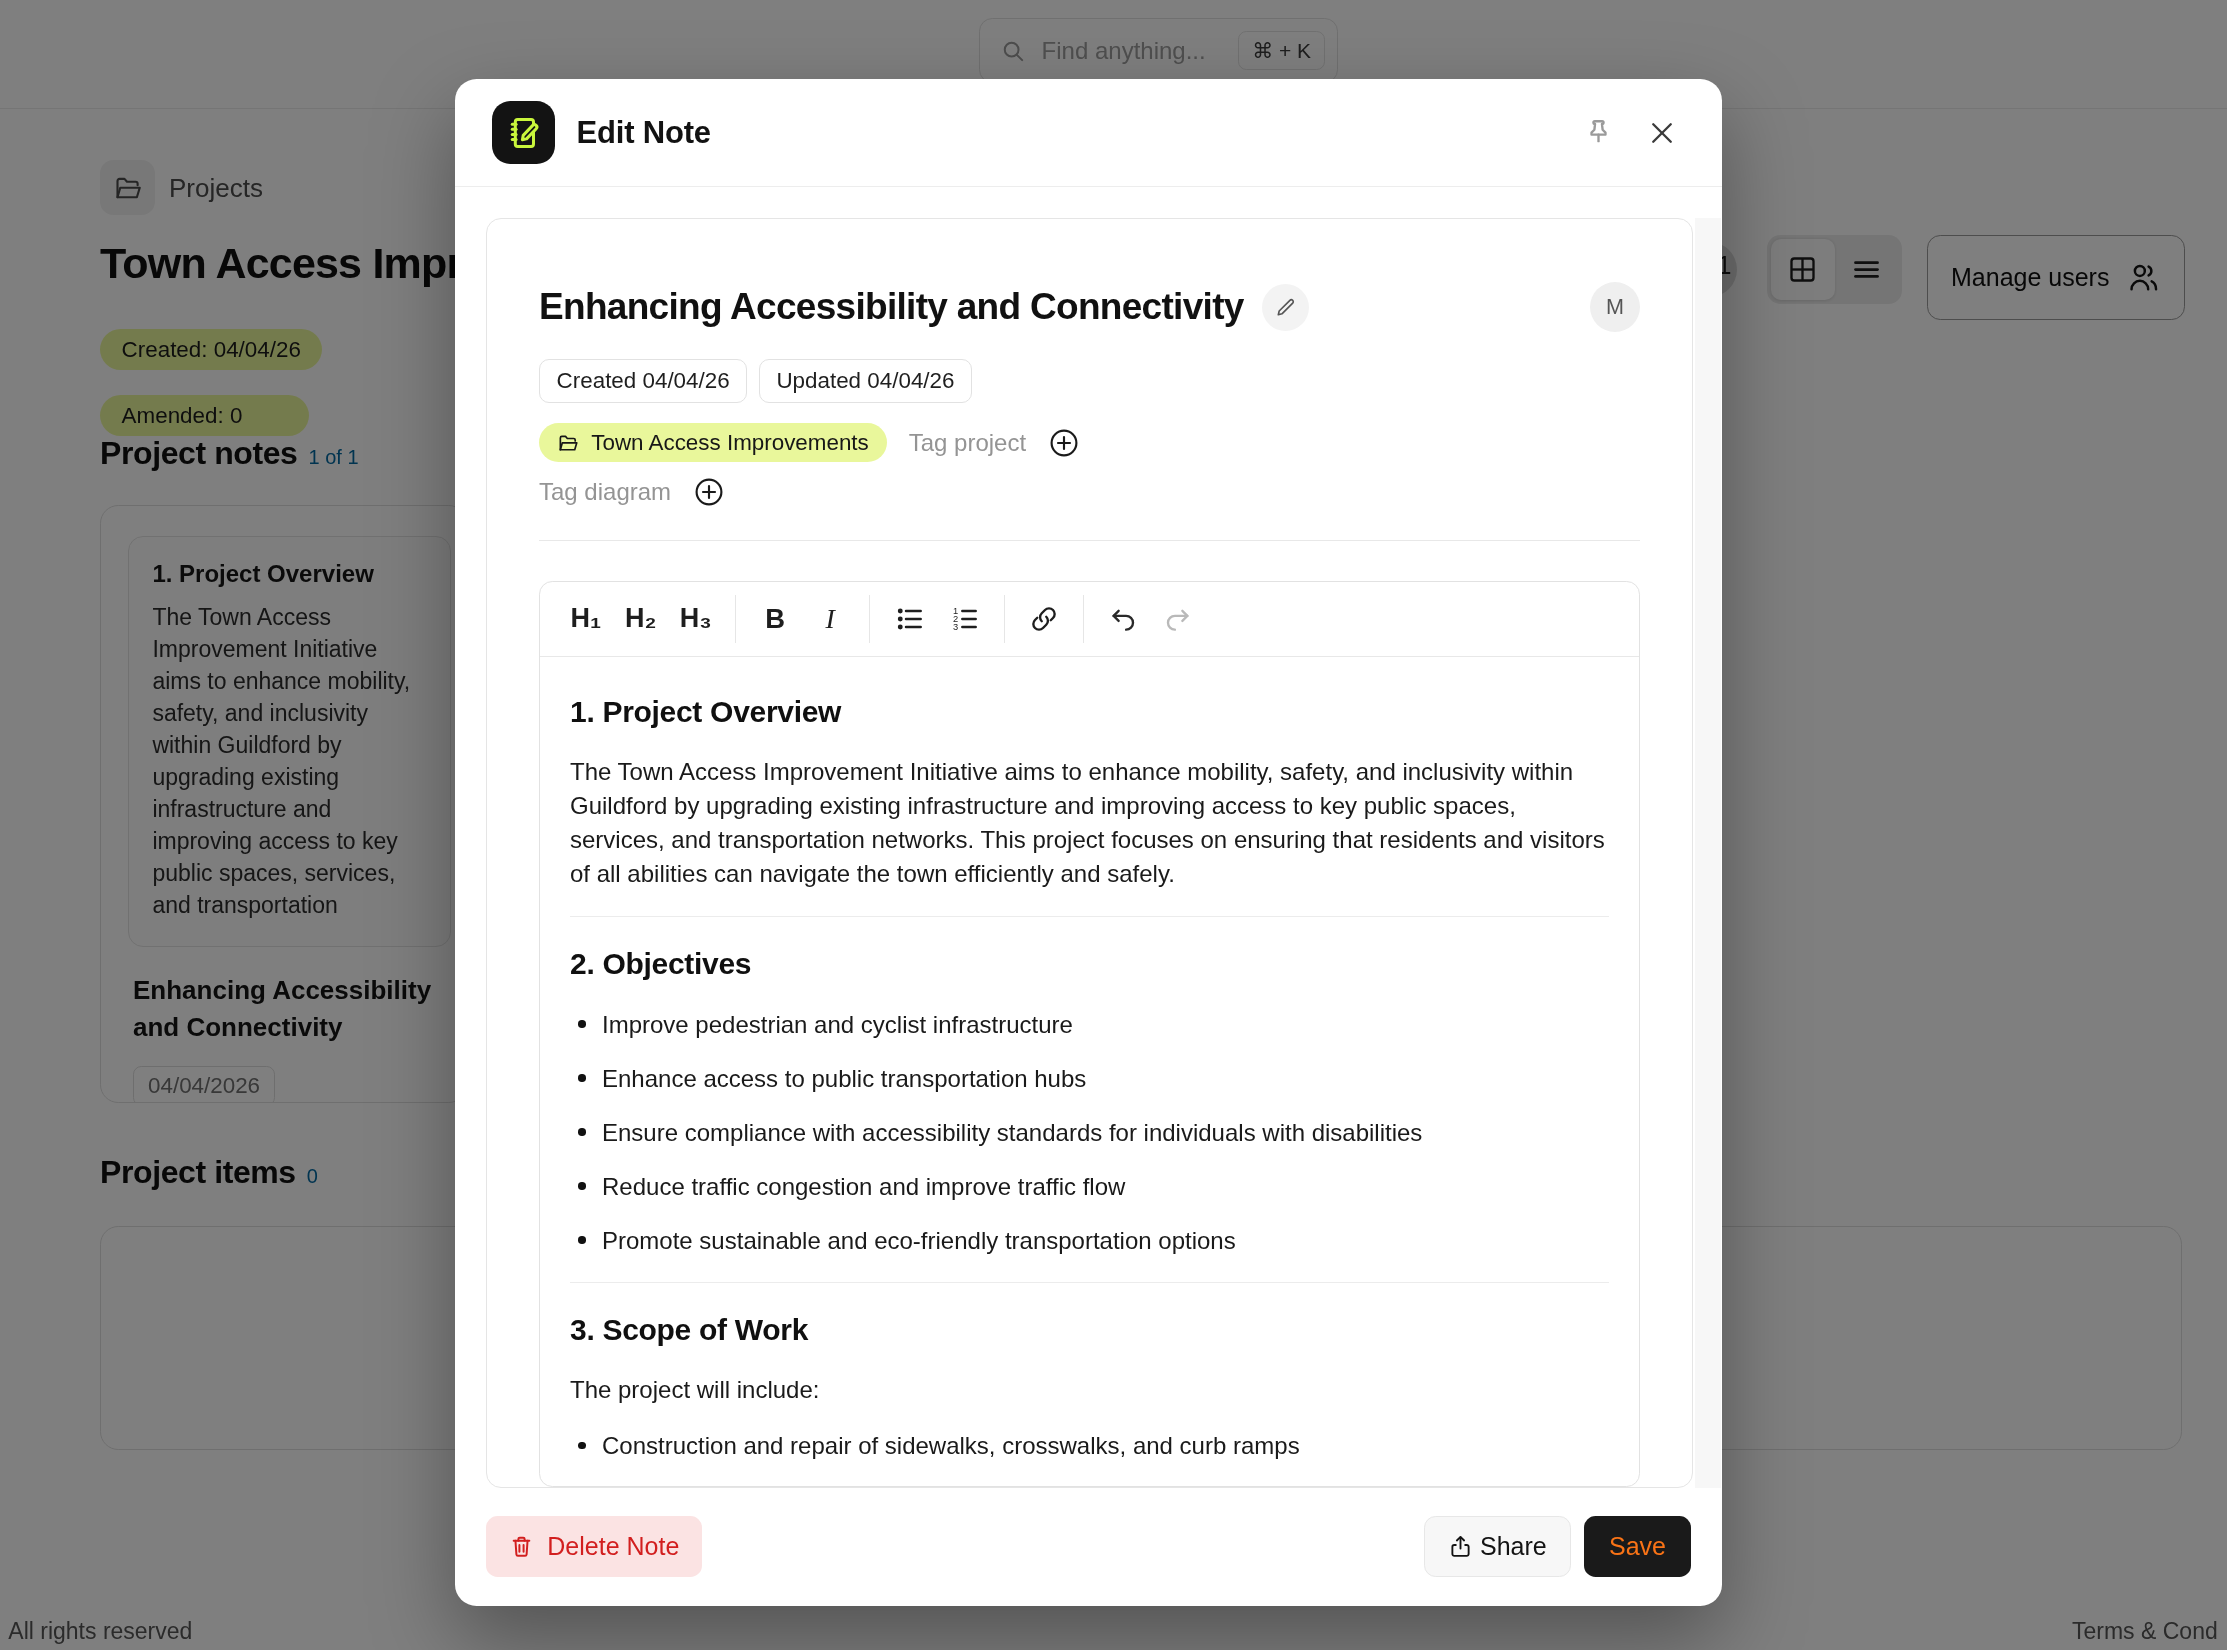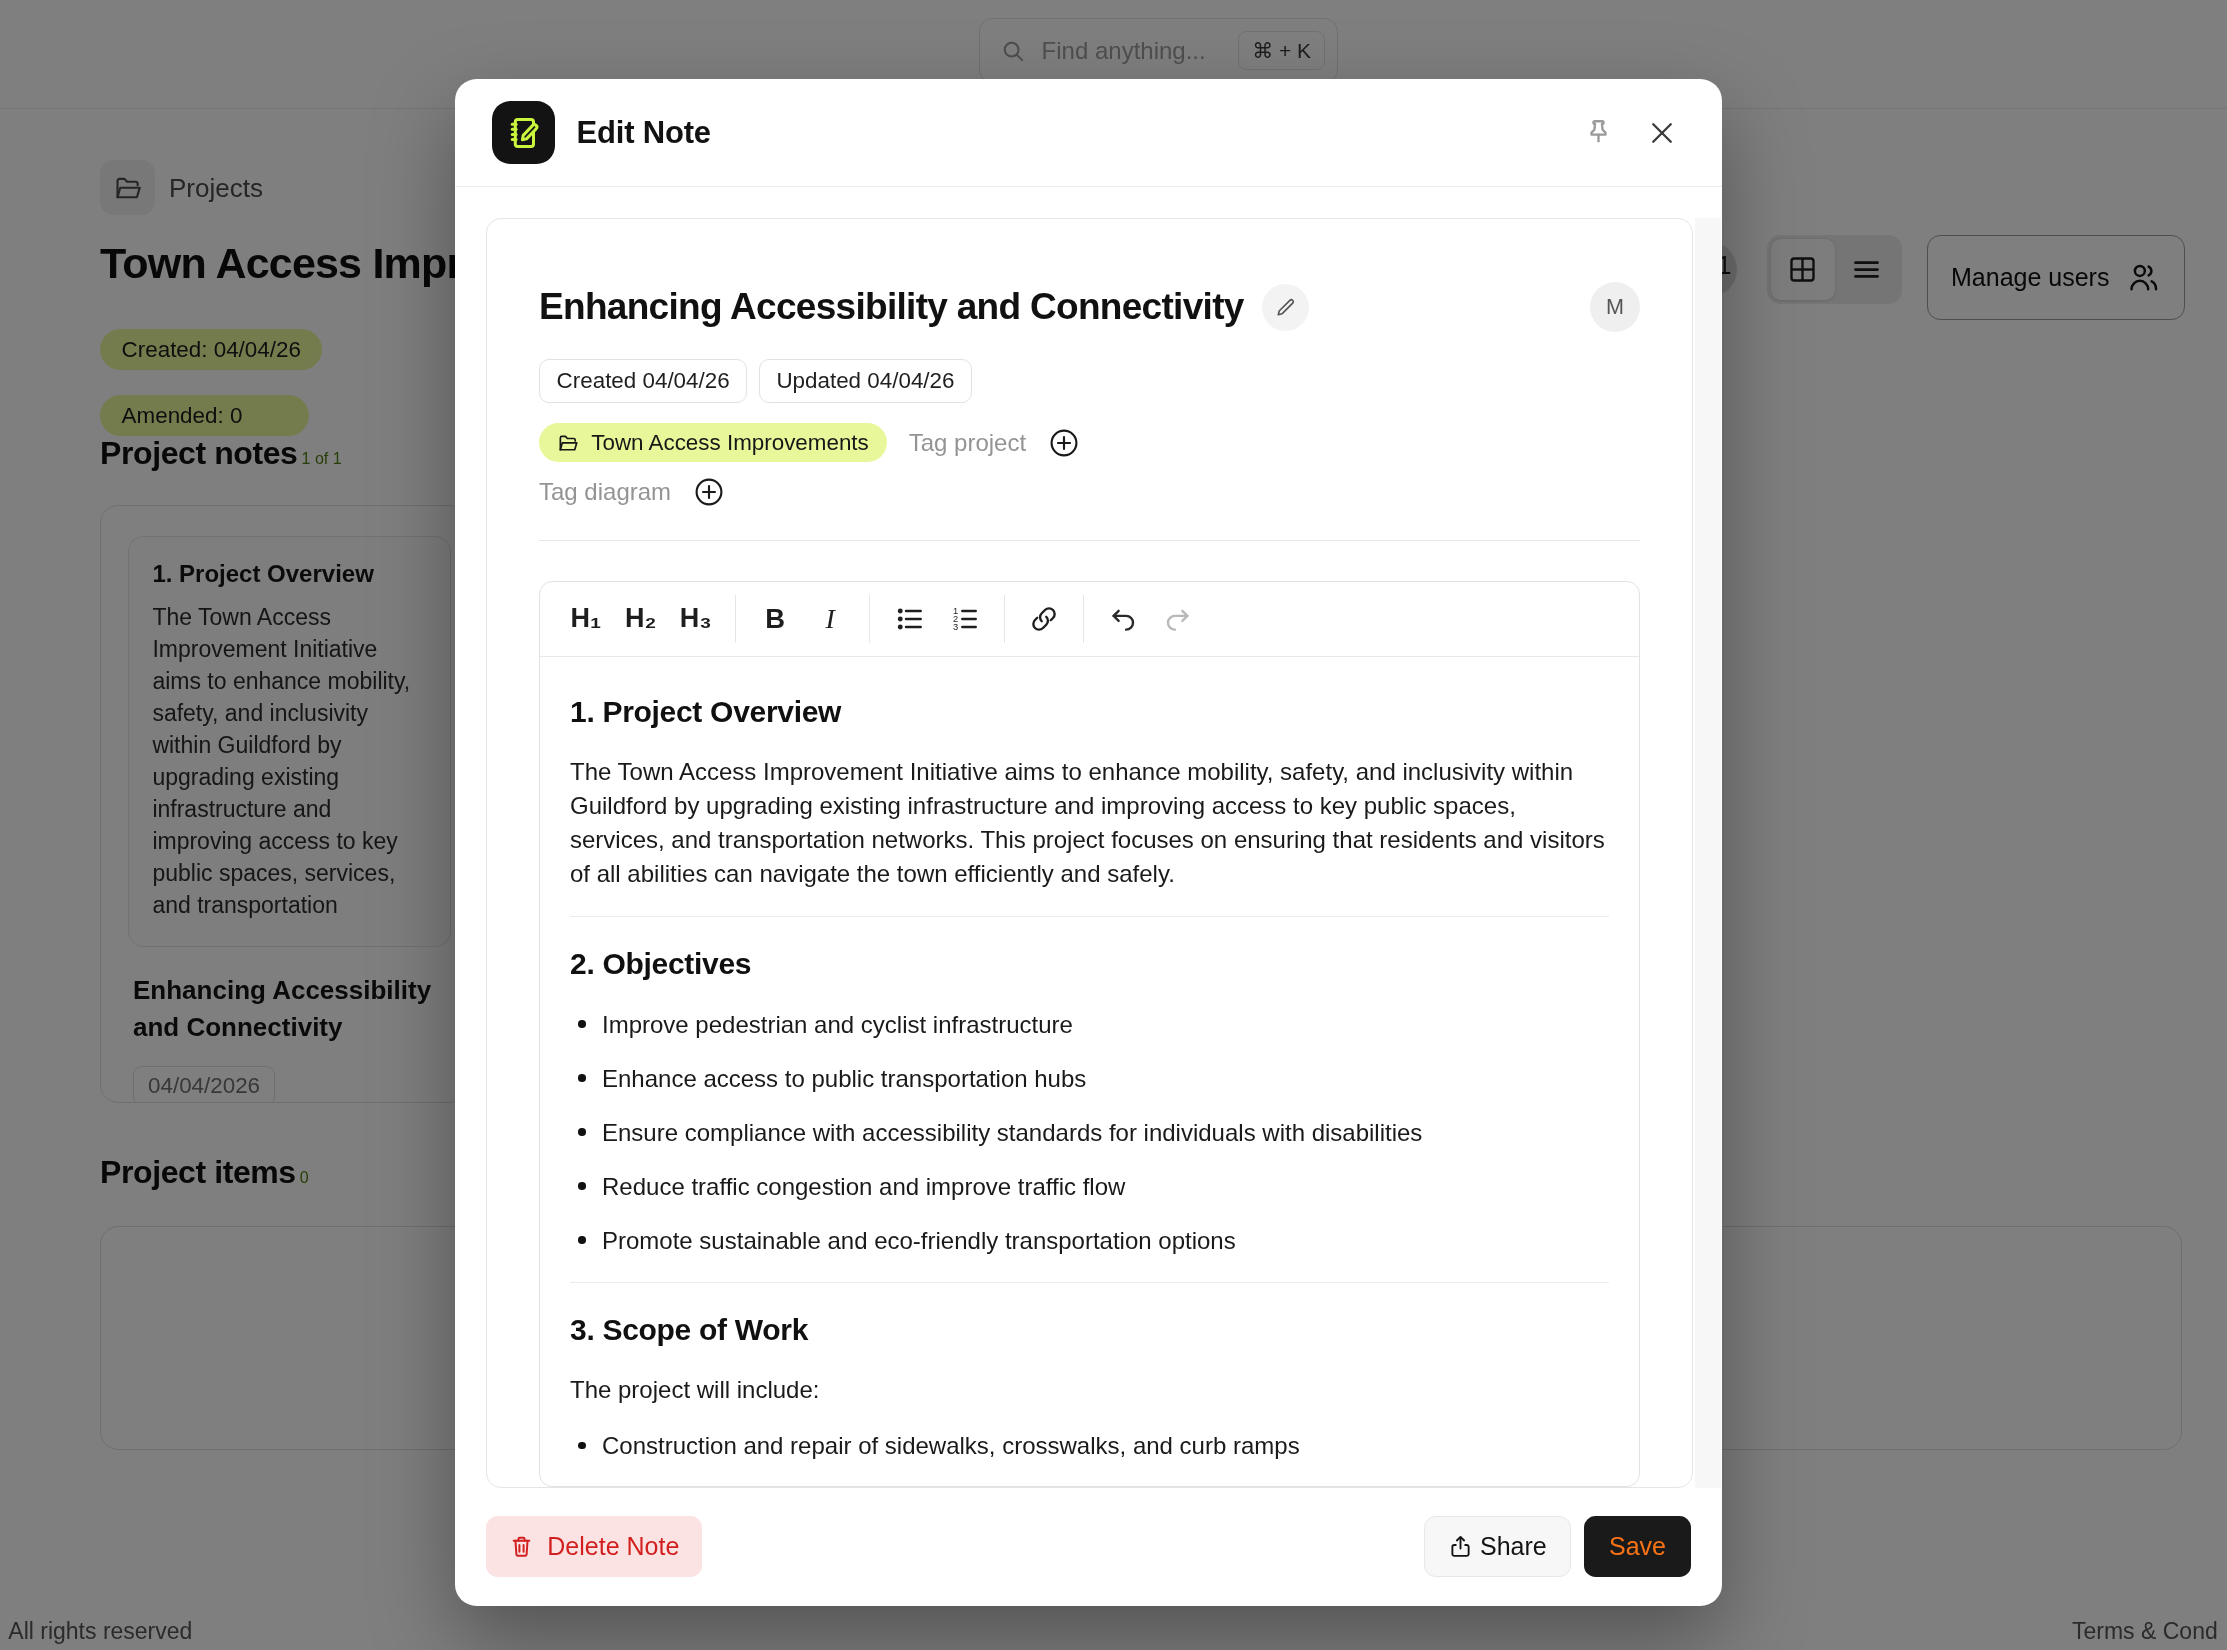--- a/index.html
+++ b/index.html
@@ -20,21 +20,21 @@
   .kbd{border:1.2px solid #e3e3e3;border-radius:8.3px;padding:6.6px 13.3px;font-size:21px;color:#3c3c3c;background:#fff;white-space:nowrap;}
 
   .crumb-btn{position:absolute;left:100px;top:160px;width:55px;height:55px;border-radius:13.3px;background:#f1f1f1;
     display:flex;align-items:center;justify-content:center;}
   .crumb-label{position:absolute;left:169px;top:173px;font-size:26px;color:#4c4c4c;}
   .bg-h1{position:absolute;left:100px;top:239px;font-size:43px;font-weight:700;color:#101010;letter-spacing:-0.8px;white-space:nowrap;}
   .bg-badges{position:absolute;left:100px;top:329px;display:flex;gap:25px;flex-direction:column;}
   .limepill{background:#e9f79b;border-radius:830px;padding:7.5px 21.6px;font-size:22.4px;color:#1d1d1d;white-space:nowrap;}
 
   .sec-head{position:absolute;font-size:32px;font-weight:700;color:#101010;letter-spacing:-0.4px;}
-  .sec-count{font-size:16px;font-weight:400;color:#4d7c0f;margin-left:4px;letter-spacing:0;}
+  .sec-count{font-size:20px;font-weight:400;color:#0369a1;margin-left:11px;letter-spacing:0;}
 
   .note-card{position:absolute;left:100px;top:505px;width:367px;height:598px;border:1.2px solid #dedede;border-radius:18.3px;
     background:#fff;overflow:hidden;box-sizing:border-box;}
   .note-prev{margin:30px 15px 0 27.4px;border:1.2px solid #e3e3e3;border-radius:15px;background:#fcfcfc;padding:23px 23px 25px;box-sizing:border-box;}
   .note-prev h4{margin:0 0 13.3px;font-size:24px;font-weight:700;color:#161616;}
   .note-prev p{margin:0;font-size:23px;line-height:32px;color:#2d2d2d;}
   .note-card-title{margin:25px 20px 0 32px;font-size:26px;line-height:37px;font-weight:700;color:#141414;}
   .note-date{display:inline-block;margin:20px 0 0 32px;border:1.2px solid #dcdcdc;border-radius:8.3px;padding:5.8px 14px;font-size:22.4px;color:#707070;}
 
   .empty-box{position:absolute;left:100px;top:1226px;width:2082px;height:224px;border:1.2px solid #dedede;border-radius:18.3px;background:#fff;box-sizing:border-box;}

